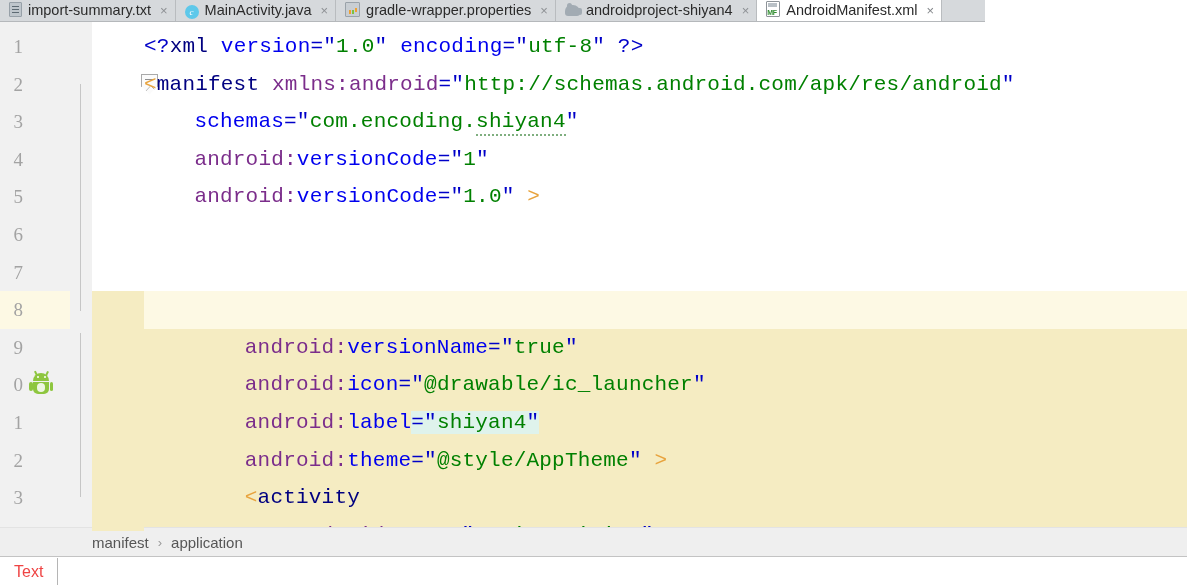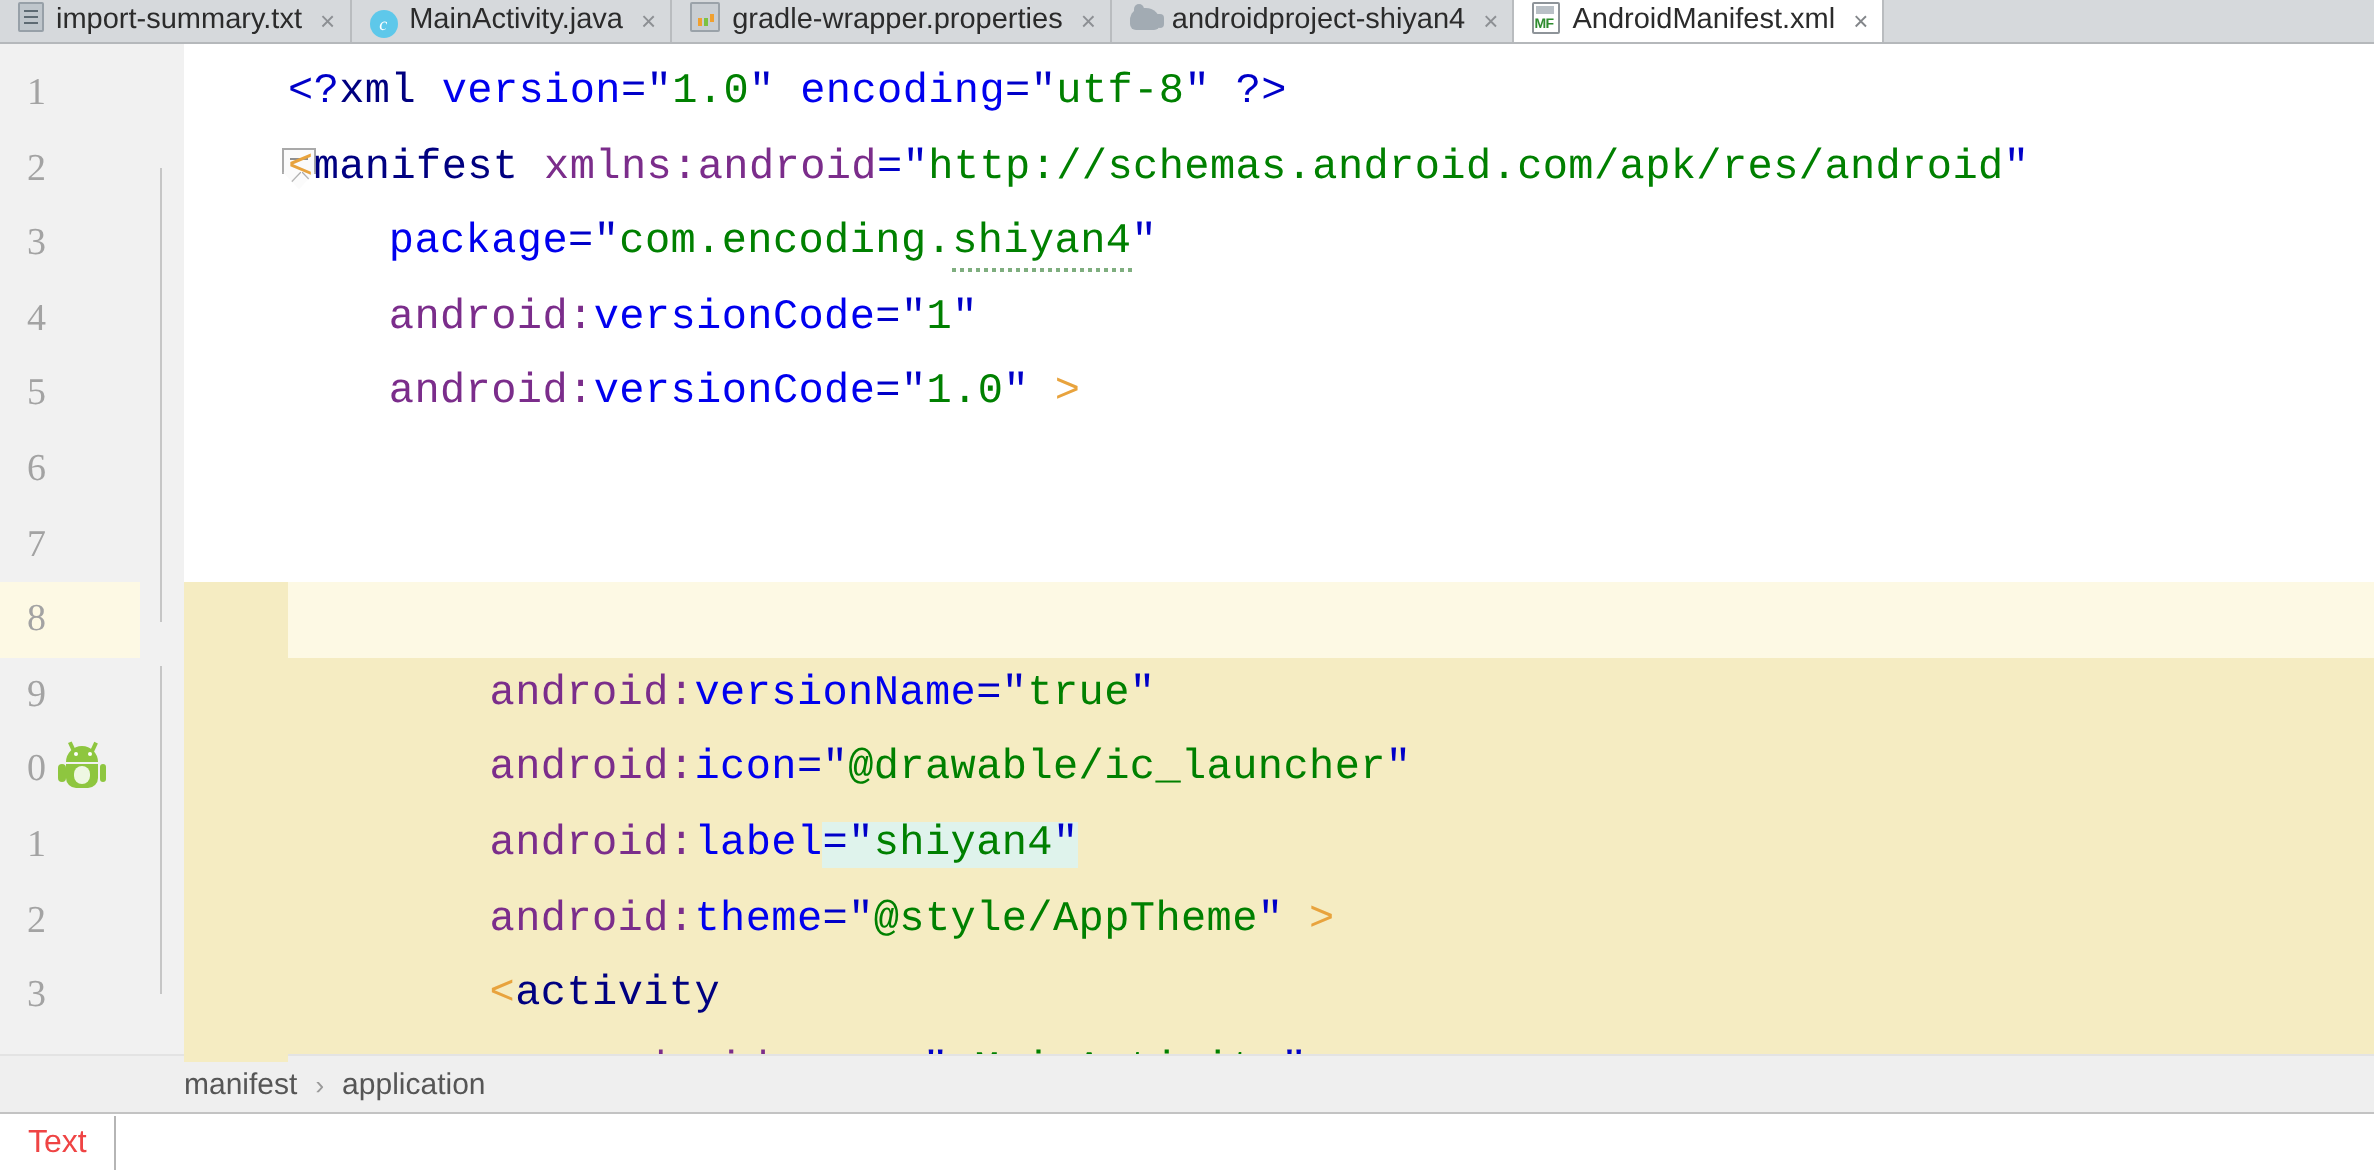--- a/index.html
+++ b/index.html
@@ -6,21 +6,21 @@
   body{
     width:1187px;height:585px;overflow:hidden;
     background:#ffffff;
     font-family:"Liberation Sans", sans-serif;
     -webkit-font-smoothing:antialiased;
   }
   .app{position:relative;width:1187px;height:585px;}
 
   
   .tabbar{
-    position:absolute;left:0;top:0;width:1187px;height:22px;
+    position:absolute;left:0;top:0;width:985px;height:22px;
     background:#d6d9dc;
     display:flex;align-items:stretch;
     border-bottom:1px solid #b5b8bb;
     box-sizing:border-box;
   }
   .tab{
     display:flex;align-items:center;gap:6px;
     padding:0 7px 0 9px;
     font-size:14.5px;color:#2b2b2b;
     border-right:1px solid #b9bcbf;
@@ -347,21 +347,21 @@
           <div class="head"></div>
           <div class="arml"></div>
           <div class="armr"></div>
           <div class="body"></div>
         </div>
       </div>
     <div class="codearea" id="codearea">
         <div class="block-hl" style="top: 269.2px; height: 239.6px;"></div>
         <div class="codeline" style="top: 6px;"><span class="txt" style="padding-left: 0px;"><span class="s-punct">&lt;</span><span class="s-punct">?</span><span class="s-tag">xml</span><span class=""> </span><span class="s-attr">version</span><span class="s-q">=</span><span><span class="s-q">"</span><span class="s-val">1.0</span><span class="s-q">"</span></span><span class=""> </span><span class="s-attr">encoding</span><span class="s-q">=</span><span><span class="s-q">"</span><span class="s-val">utf-8</span><span class="s-q">"</span></span><span class=""> </span><span class="s-punct">?</span><span class="s-punct">&gt;</span></span></div>
         <div class="codeline" style="top: 43.6px;"><span class="txt" style="padding-left: 0px;"><span class="s-brack">&lt;</span><span class="s-tag">manifest</span><span class=""> </span><span class="s-ns">xmlns</span><span class="s-ns">:</span><span class="s-ns">android</span><span class="s-q">=</span><span><span class="s-q">"</span><span class="s-val">http://schemas.android.com/apk/res/android</span><span class="s-q">"</span></span></span></div>
-        <div class="codeline" style="top: 81.2px;"><span class="txt" style="padding-left: 50.4px;"><span class="s-attr">package</span><span class="s-q">=</span><span><span class="s-q">"</span><span class="s-val">com.encoding.</span></span><span><span class="s-val typo">shiyan4</span></span><span class="s-q">"</span></span></div>
+        <div class="codeline" style="top: 81.2px;"><span class="txt" style="padding-left: 50.4px;"><span class="s-attr">schemas</span><span class="s-q">=</span><span><span class="s-q">"</span><span class="s-val">com.encoding.</span></span><span><span class="s-val typo">shiyan4</span></span><span class="s-q">"</span></span></div>
         <div class="codeline" style="top: 118.8px;"><span class="txt" style="padding-left: 50.4px;"><span class="s-ns">android</span><span class="s-ns">:</span><span class="s-attr">versionCode</span><span class="s-q">=</span><span><span class="s-q">"</span><span class="s-val">1</span><span class="s-q">"</span></span></span></div>
         <div class="codeline" style="top: 156.4px;"><span class="txt" style="padding-left: 50.4px;"><span class="s-ns">android</span><span class="s-ns">:</span><span class="s-attr">versionCode</span><span class="s-q">=</span><span><span class="s-q">"</span><span class="s-val">1.0</span><span class="s-q">"</span></span><span class=""> </span><span class="s-brack">&gt;</span></span></div>
         <div class="codeline" style="top: 194px;"><span class="txt" style="padding-left: 0px;"></span></div>
         <div class="codeline" style="top: 231.6px;"><span class="txt" style="padding-left: 0px;"></span></div>
         <div class="codeline" style="top: 269.2px;"><span class="txt" style="padding-left: 50.4px;"><span class="s-brack">&lt;</span><span class="sel s-tag">application</span></span></div>
         <div class="codeline" style="top: 306.8px;"><span class="txt" style="padding-left: 100.8px;"><span class="s-ns">android</span><span class="s-ns">:</span><span class="s-attr">versionName</span><span class="s-q">=</span><span><span class="s-q">"</span><span class="s-val">true</span><span class="s-q">"</span></span></span></div>
         <div class="codeline" style="top: 344.4px;"><span class="txt" style="padding-left: 100.8px;"><span class="s-ns">android</span><span class="s-ns">:</span><span class="s-attr">icon</span><span class="s-q">=</span><span><span class="s-q">"</span><span class="s-val">@drawable/ic_launcher</span><span class="s-q">"</span></span></span></div>
         <div class="codeline" style="top: 382px;"><span class="txt" style="padding-left: 100.8px;"><span class="s-ns">android</span><span class="s-ns">:</span><span class="s-attr">label</span><span class="usage s-q">=</span><span class="usage"><span class="s-q">"</span><span class="s-val">shiyan4</span><span class="s-q">"</span></span></span></div>
         <div class="codeline" style="top: 419.6px;"><span class="txt" style="padding-left: 100.8px;"><span class="s-ns">android</span><span class="s-ns">:</span><span class="s-attr">theme</span><span class="s-q">=</span><span><span class="s-q">"</span><span class="s-val">@style/AppTheme</span><span class="s-q">"</span></span><span class=""> </span><span class="s-brack">&gt;</span></span></div>
         <div class="codeline" style="top: 457.2px;"><span class="txt" style="padding-left: 100.8px;"><span class="s-brack">&lt;</span><span class="s-tag">activity</span></span></div>

